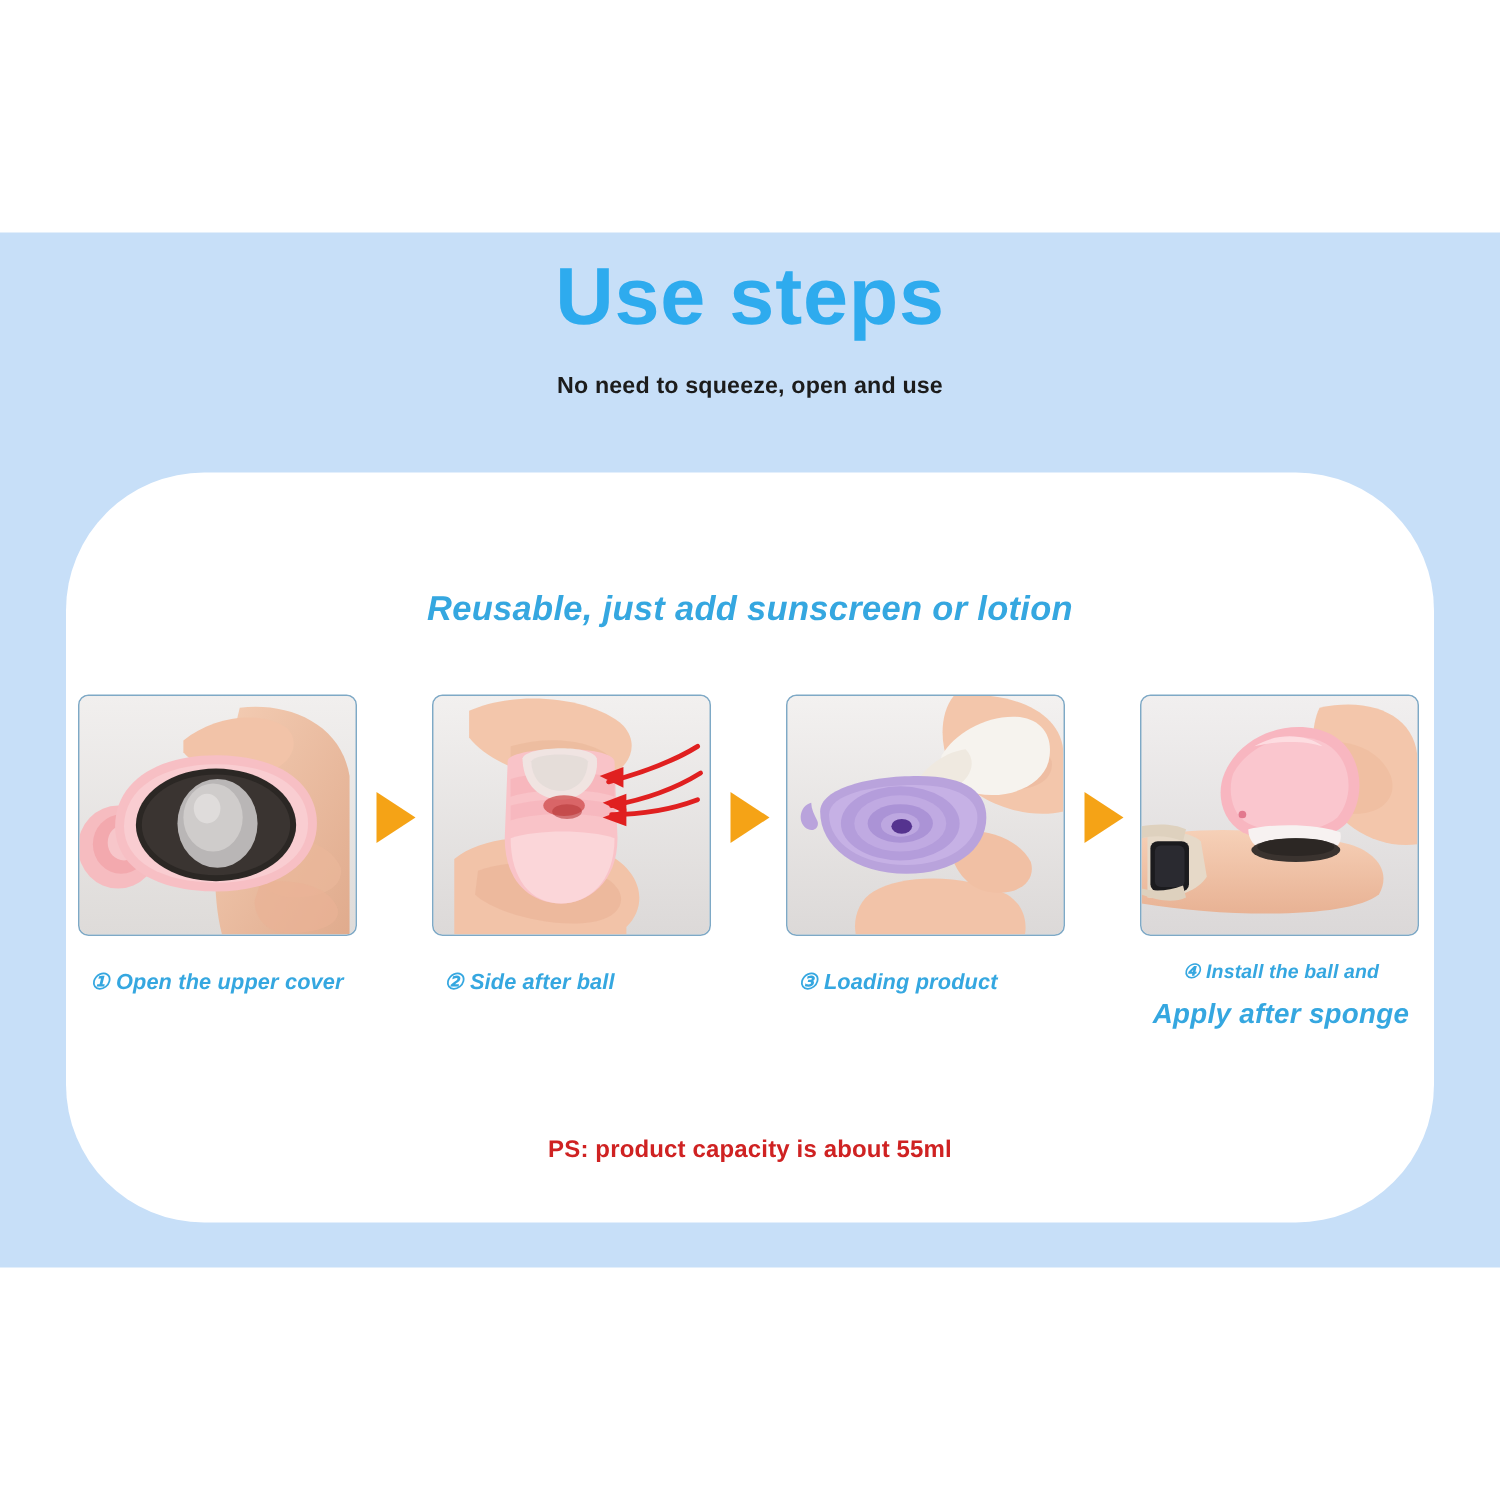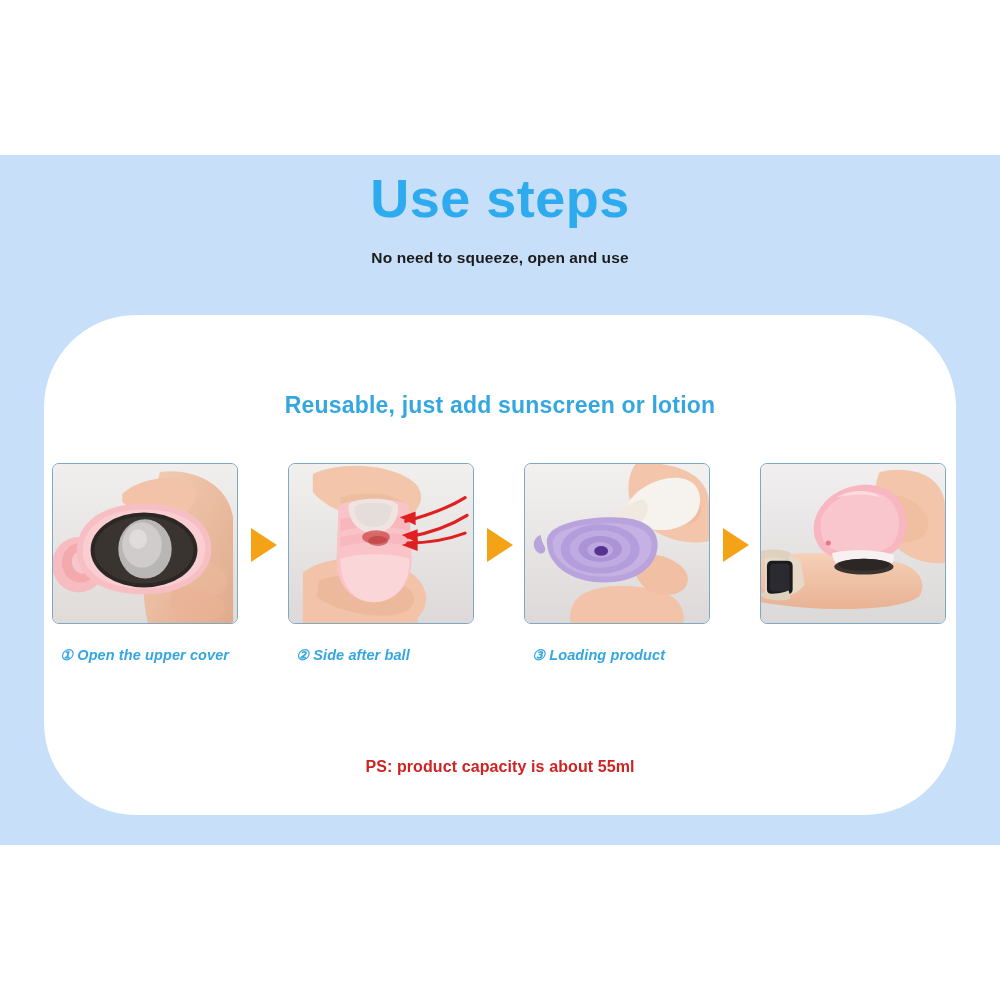--- a/index.html
+++ b/index.html
@@ -70,20 +70,21 @@
   .card-title {
     position: absolute;
     left: 0;
     top: 77px;
     width: 912px;
     text-align: center;
     font-size: 23px;
     font-weight: bold;
     color: #35a7e0;
     letter-spacing: 0.2px;
+    font-style: italic;
   }
 
   
   .steps-row {
     position: absolute;
     left: 0;
     top: 148px;
     width: 912px;
     display: flex;
     align-items: flex-start;
@@ -349,20 +350,27 @@
             <path d="M56 52 C68 24 104 14 128 26 C150 38 152 70 138 86 C124 100 88 102 68 92 C54 84 50 66 56 52 Z" fill="#f8b6c0"></path>
             <path d="M62 52 C74 30 104 22 124 32 C142 42 144 68 132 82 C118 94 88 94 72 86 C60 80 58 62 62 52 Z" fill="#fac6ce"></path>
             <path d="M76 34 C92 24 112 26 122 34 C110 30 92 30 76 34 Z" fill="#fddfe3" opacity="0.9"></path>
             <circle cx="68" cy="80" r="2.6" fill="#e2798e"></circle>
 
             <path d="M72 90 C88 86 118 86 134 92 C136 102 128 108 104 108 C80 108 72 100 72 90 Z" fill="#f7f2f1"></path>
             <ellipse cx="104" cy="104" rx="30" ry="8" fill="#3a332f"></ellipse>
             <ellipse cx="104" cy="102" rx="26" ry="6" fill="#2c2724"></ellipse>
           </svg>
         </div>
+        <div class="caption step4">
+          <span class="caption-l1-small">
+            <span class="num">④</span>
+            <span>Install the ball and</span>
+          </span>
+          <span class="caption-l2-big">Apply after sponge</span>
+        </div>
       </div>
 
     </div>
 
     <div class="ps-note">PS: product capacity is about 55ml</div>
 
   </div>
 </div>
 
 </body></html>

